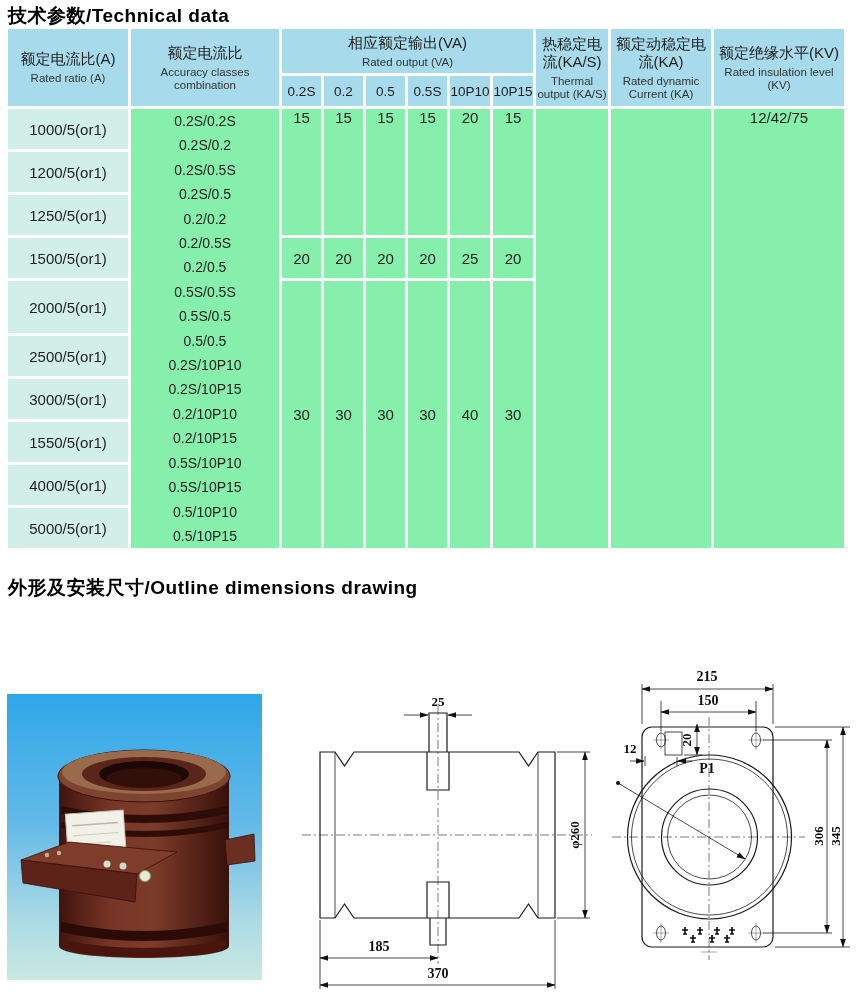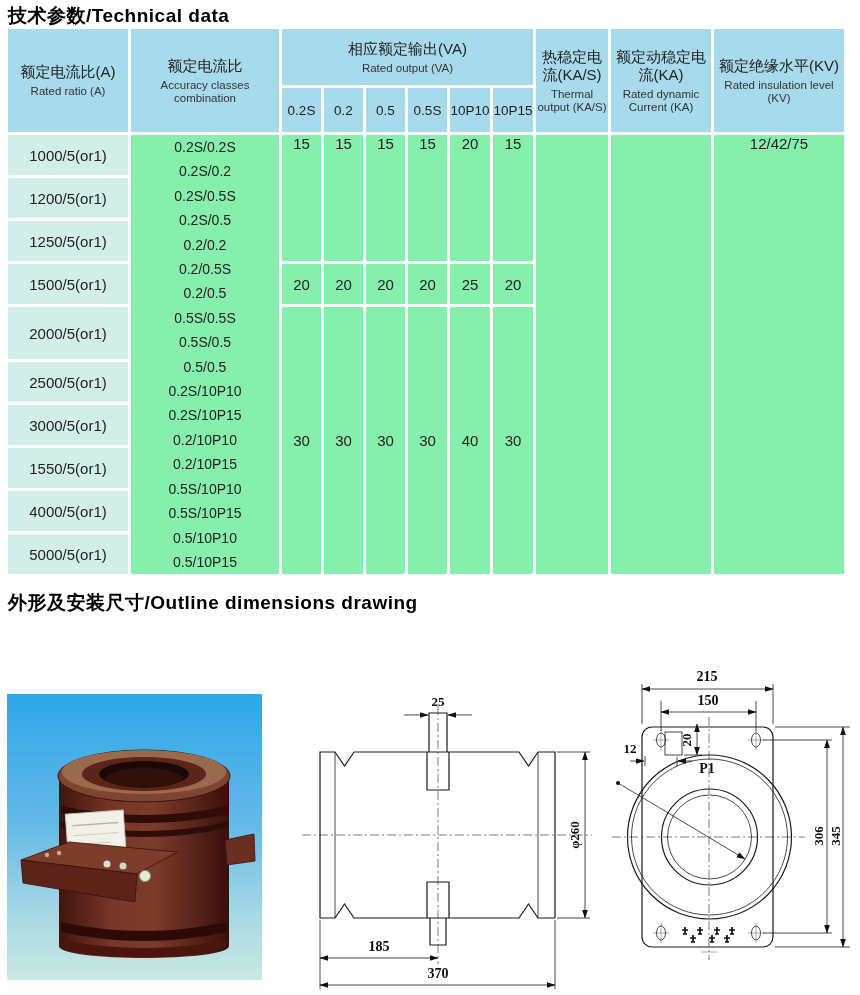--- a/index.html
+++ b/index.html
@@ -1,29 +1,29 @@
 <!DOCTYPE html>
 <html><head>
 <meta charset="utf-8">
 <style>
   html,body{margin:0;padding:0;background:#fff;}
   .page{position:relative;width:860px;height:995px;background:#fff;overflow:hidden;
         font-family:"Liberation Sans",sans-serif;color:#1a1a1a;}
   .sec-title{position:absolute;left:8px;font-size:19px;font-weight:700;color:#000000;
              letter-spacing:0.5px;white-space:nowrap;}
   #title1{top:3px;}
-  #title2{top:590px;}
+  #title2{top:575px;}
 
   
   table.tech{position:absolute;left:5px;top:26px;border-collapse:separate;border-spacing:3px;
              table-layout:fixed;background:#fff;}
   table.tech th,table.tech td{padding:0;text-align:center;overflow:hidden;}
   thead th{background:#a7dbec;font-weight:400;color:#222;}
-  tr.hr1 th.span1{height:56px;}
-  tr.hr2 th{height:44px;font-size:13.5px;color:#1d1d1d;}
+  tr.hr1 th.span1{height:44px;}
+  tr.hr2 th{height:30px;font-size:13.5px;color:#1d1d1d;}
   .zh{font-size:15px;line-height:18px;}
   .en{font-size:11.5px;line-height:13px;color:#333;margin-top:4px;}
   tbody td{background:#86efac;font-size:15px;color:#222;}
   td.ratio{background:#d2eee9;height:40px;}
   td.acc{vertical-align:top;text-align:left;padding:5px 0 0 34px;white-space:pre-line;
          font-size:14px;line-height:24.4px;color:#222;}
   td.out{font-size:15px;margin-top:38px;}
   td.g1{vertical-align:top;padding-top:30px;}
   td.ins{vertical-align:top;padding-top:126px;margin-left:30px;}
 

